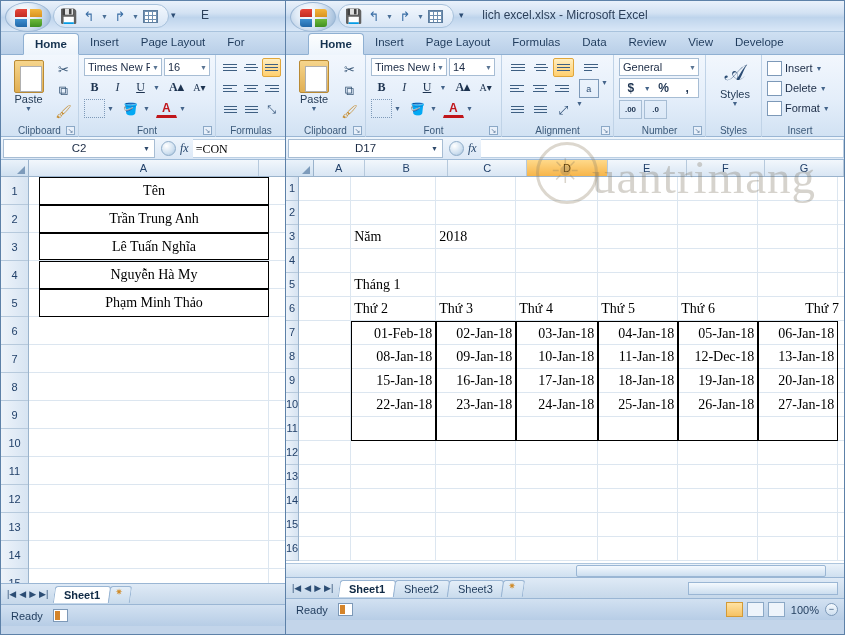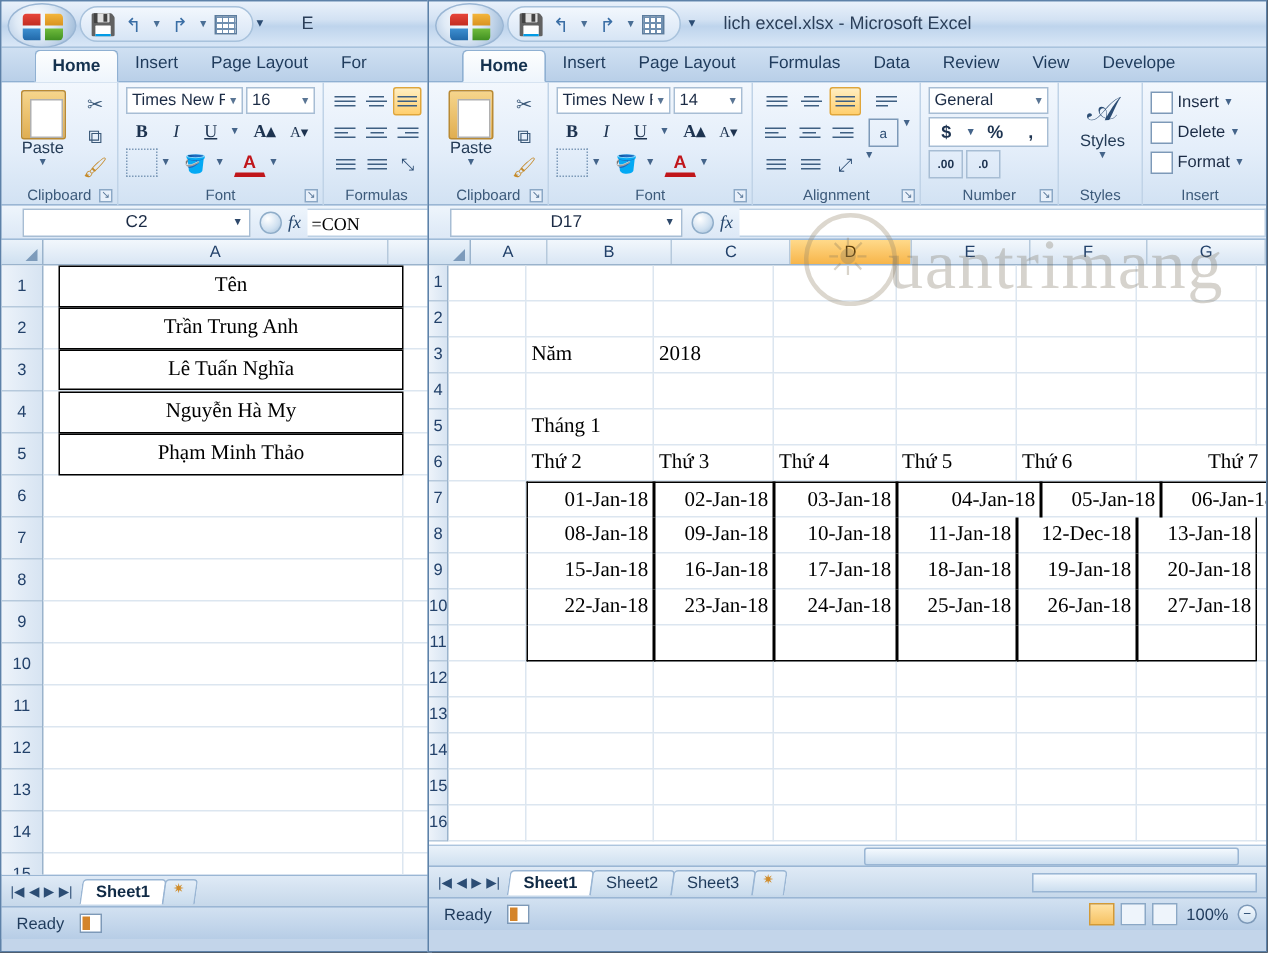--- a/index.html
+++ b/index.html
@@ -125,21 +125,21 @@
   .stylesbig { width:48px; text-align:center; }
   .stylesA { font-size:22px; font-family:"Liberation Serif",serif;
              color:#2c4d74; line-height:30px; }
 
   
   .fbar { height:23px; display:flex; align-items:center;
           background:linear-gradient(to bottom,#eef5fc,#dce8f6);
           border-bottom:1px solid #9fbbd8; }
   .namebox { height:19px; background:#fff; border:1px solid #a7bdd4;
              display:flex; align-items:center; justify-content:center;
-             position:relative; margin:0 2px 0 14px; font-size:11.5px; }
+             position:relative; margin:0 2px 0 2px; font-size:11.5px; }
   .namebox .cv { position:absolute; right:4px; font-size:7px; color:#33周; color:#2e496b; }
   .fxzone { display:flex; align-items:center; gap:4px; padding:0 4px; }
   .fxbtn { width:15px; height:15px; border-radius:50%;
            background:radial-gradient(circle at 35% 30%,#ffffff,#cfe0f0 60%,#9fbbd6);
            border:1px solid #8fadc9; }
   .fx { font-family:"Liberation Serif",serif; font-style:italic;
         font-size:12px; color:#24456c; }
   .finput { flex:1; height:19px; background:#fff; border:1px solid #bcd0e4;
             border-left:none; font-family:"Liberation Serif",serif;
             font-size:12px; padding:2px 0 0 3px; overflow:hidden;
@@ -769,24 +769,24 @@
               <div class="gc" style="width: 52px; height: 24px;"></div>
               <div class="gc" style="width: 85px; height: 24px;">Thứ 2</div>
               <div class="gc" style="width: 80px; height: 24px;">Thứ 3</div>
               <div class="gc" style="width: 82px; height: 24px;">Thứ 4</div>
               <div class="gc" style="width: 80px; height: 24px;">Thứ 5</div>
               <div class="gc" style="width: 80px; height: 24px;">Thứ 6</div>
               <div class="gc" style="width: 80px; height: 24px; margin-left: 44px;">Thứ 7</div>
             </div>
             <div class="gr" style="height: 24px;">
               <div class="gc" style="width: 52px; height: 24px;"></div>
-              <div class="gc r bl br bt" style="width: 85px; height: 24px;">01-Jan-18</div>
+              <div class="gc r bl br bt" style="width: 85px; height: 24px;">01-Feb-18</div>
               <div class="gc r bl br bt" style="width: 80px; height: 24px;">02-Jan-18</div>
               <div class="gc r bl br bt" style="width: 82px; height: 24px;">03-Jan-18</div>
-              <div class="gc r bl br bt" style="width: 96px; height: 24px;">04-Jan-18</div>
+              <div class="gc r bl br bt" style="width: 80px; height: 24px;">04-Jan-18</div>
               <div class="gc r bl br bt" style="width: 80px; height: 24px;">05-Jan-18</div>
               <div class="gc r bl br bt" style="width: 80px; height: 24px;">06-Jan-18</div>
             </div>
             <div class="gr" style="height: 24px;">
               <div class="gc" style="width: 52px; height: 24px;"></div>
               <div class="gc r bl br" style="width: 85px; height: 24px;">08-Jan-18</div>
               <div class="gc r bl br" style="width: 80px; height: 24px;">09-Jan-18</div>
               <div class="gc r bl br" style="width: 82px; height: 24px;">10-Jan-18</div>
               <div class="gc r bl br" style="width: 80px; height: 24px;">11-Jan-18</div>
               <div class="gc r bl br" style="width: 80px; height: 24px;">12-Dec-18</div>

